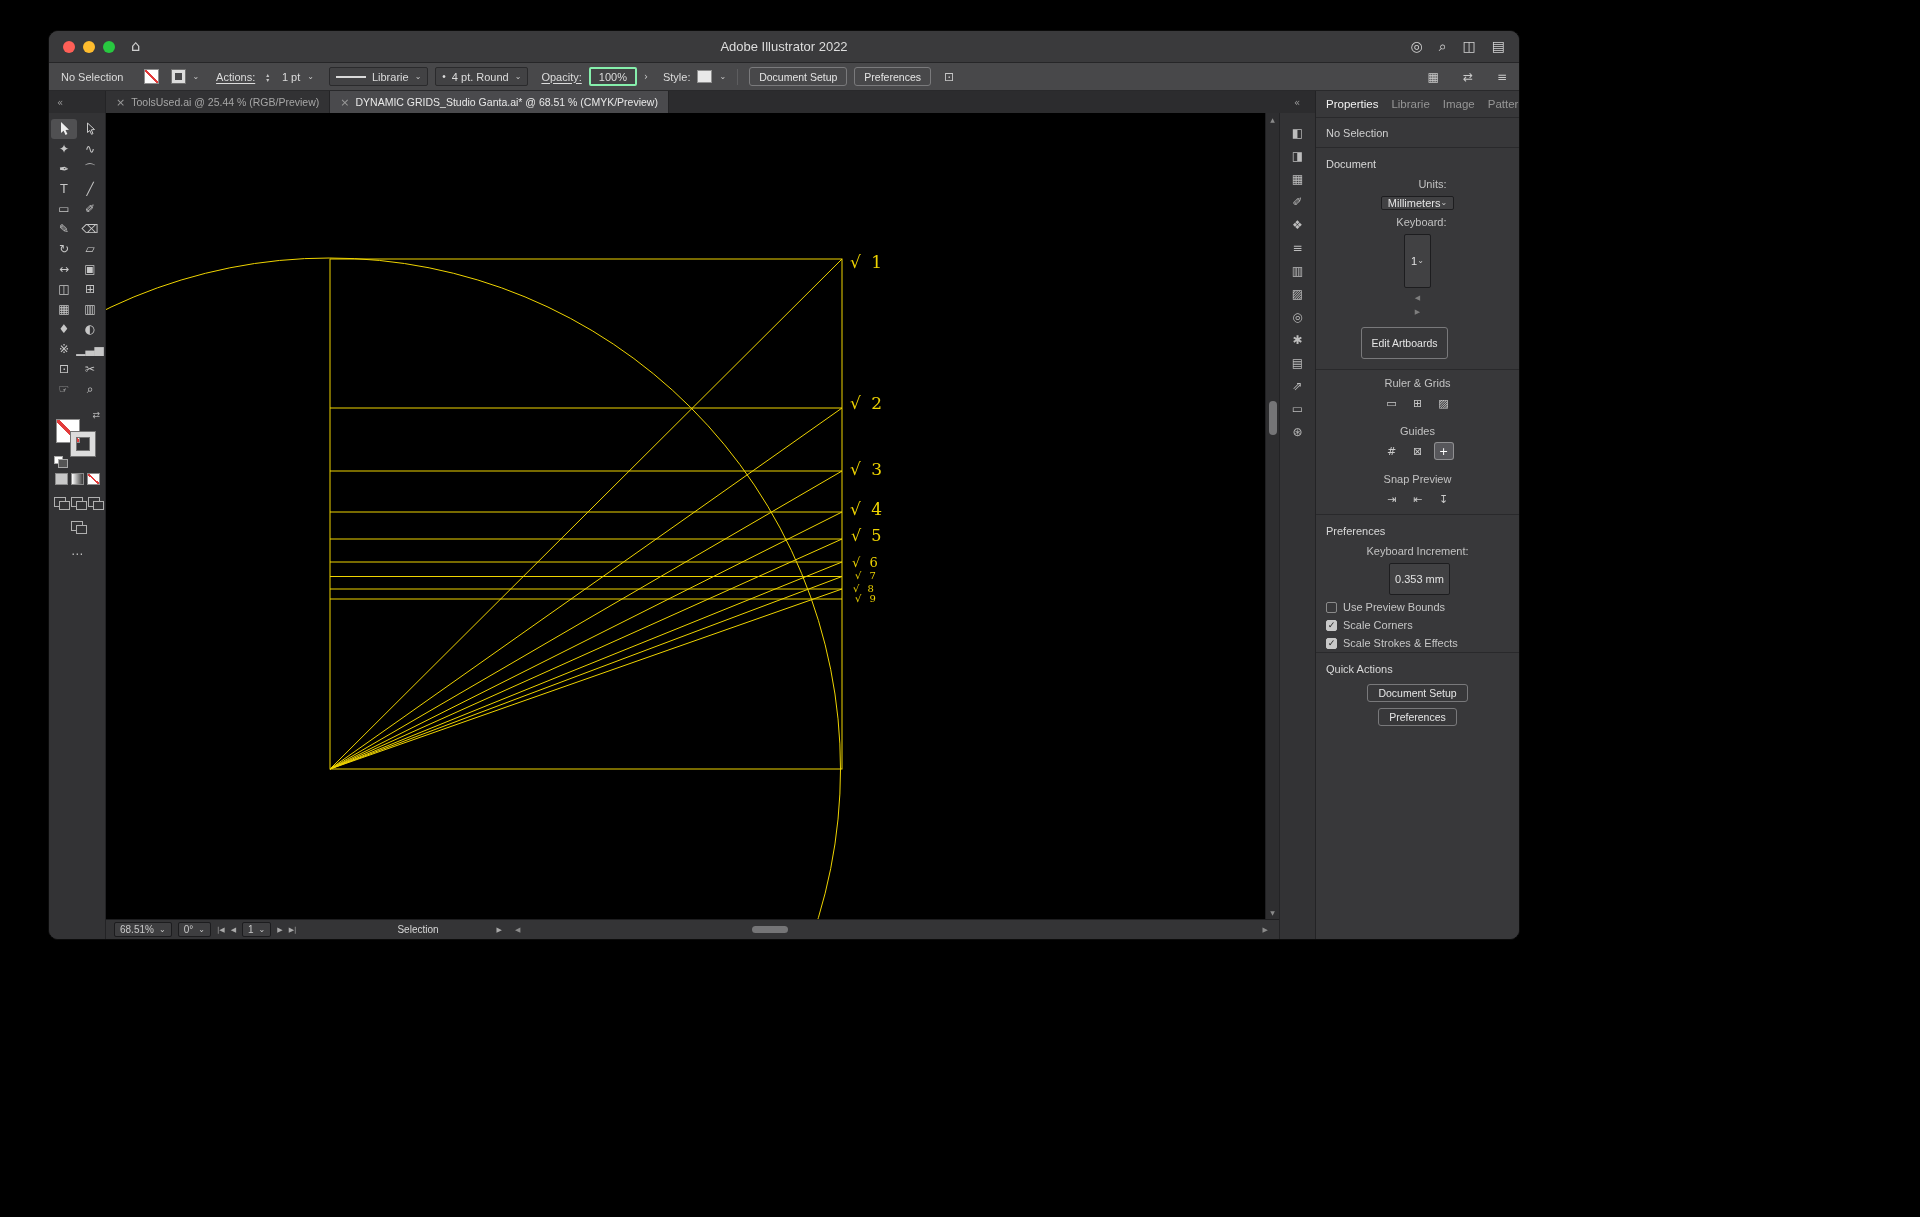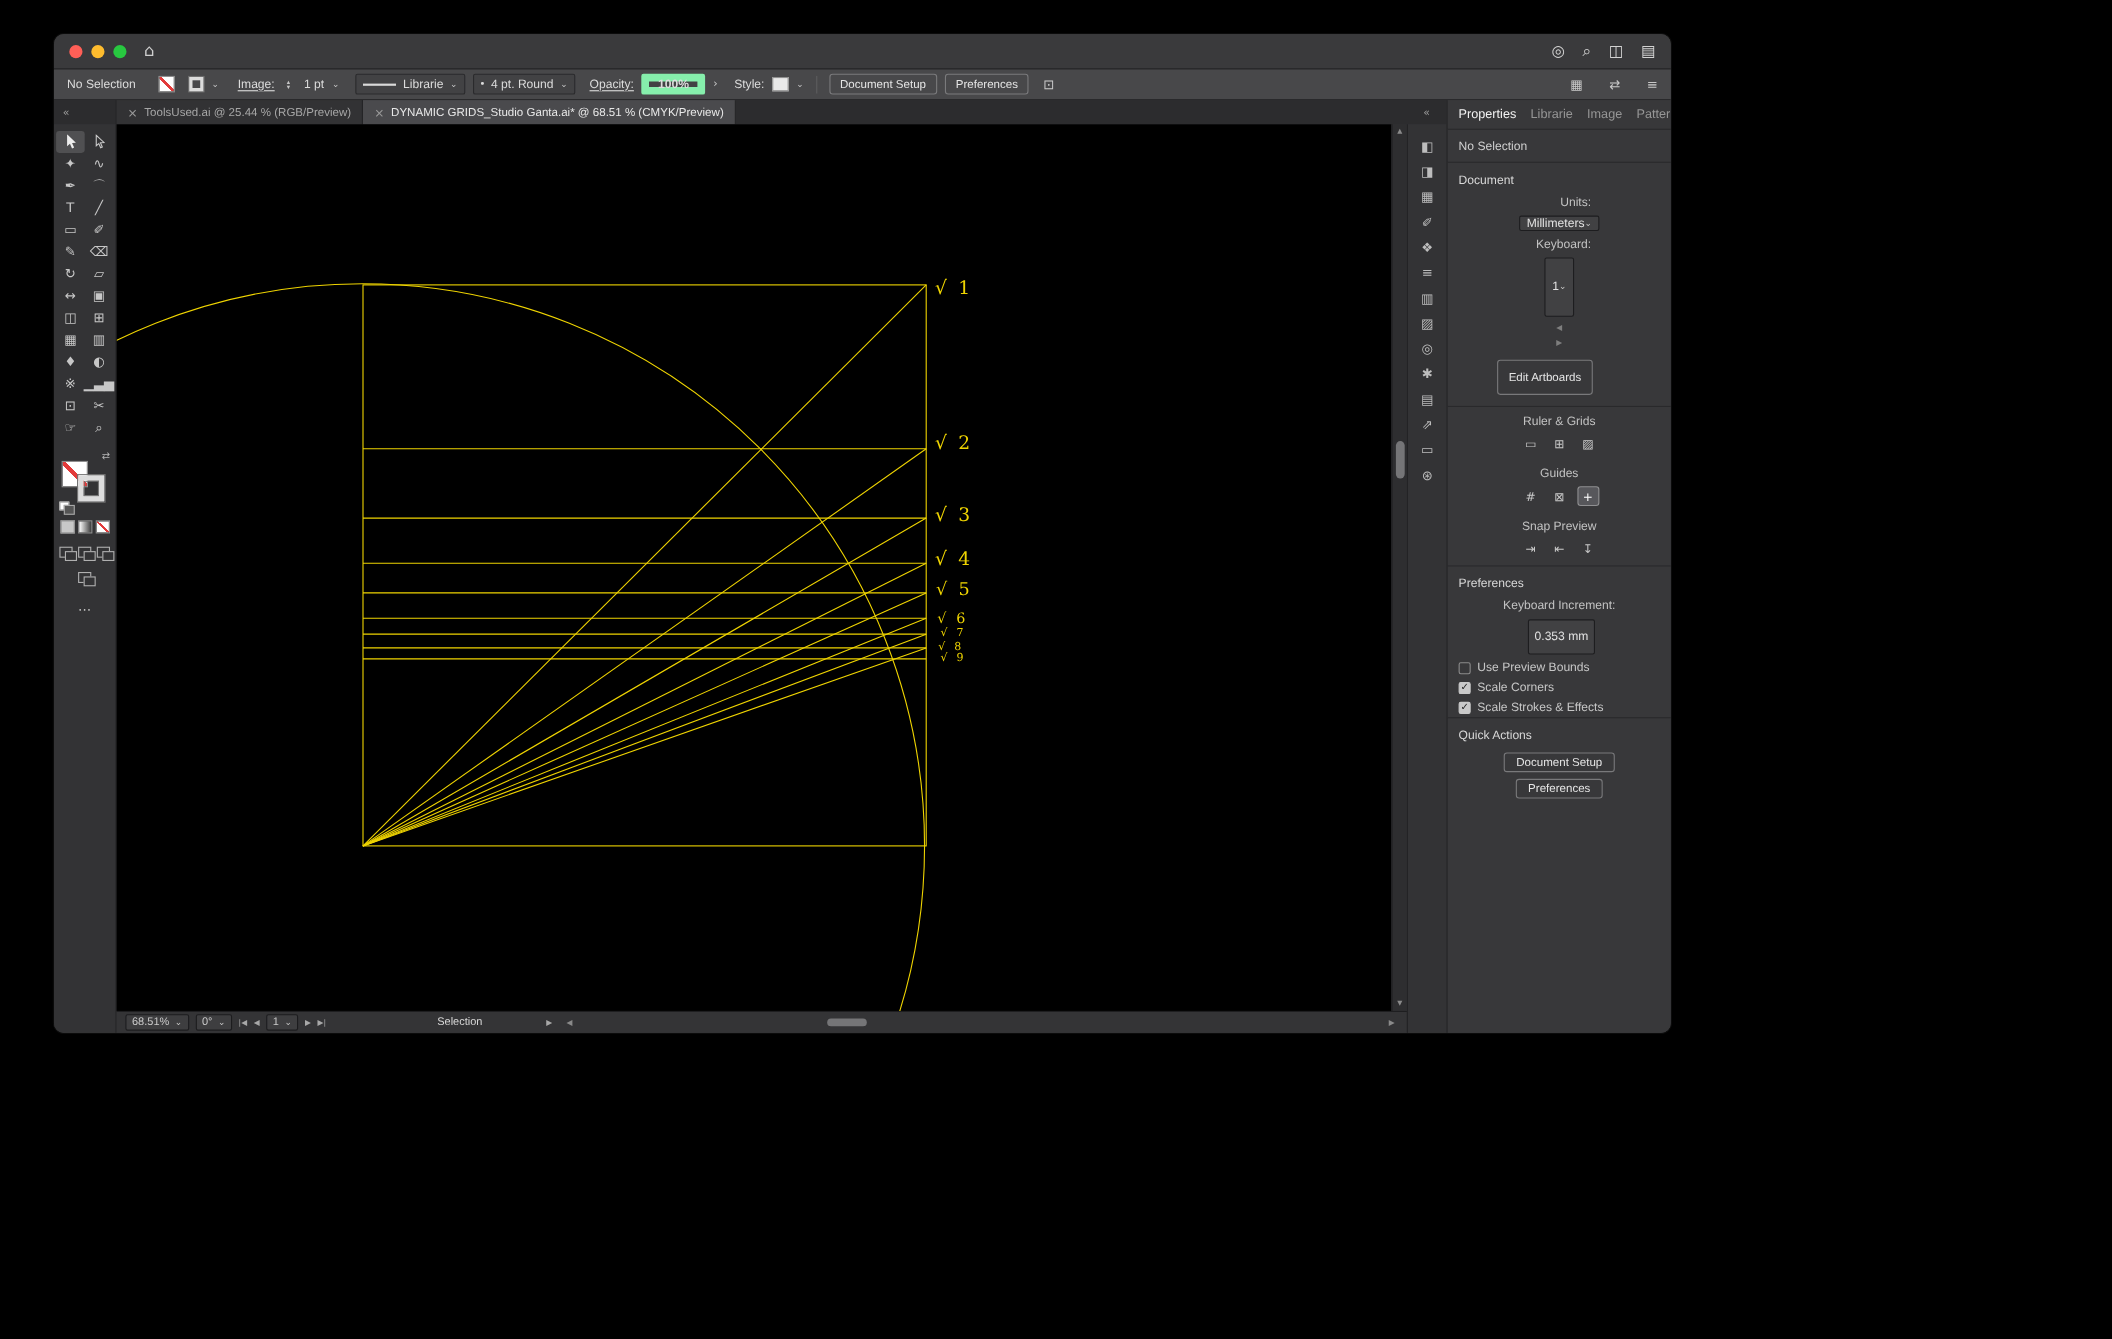--- a/index.html
+++ b/index.html
@@ -27,21 +27,21 @@
   .cb-stroke-swatch{width:13px;height:13px;border:3px solid #dcdcdc;box-shadow:0 0 0 1px #6f6f6f;display:inline-block;background:transparent;margin-left:6px;}
   .chev{display:inline-block;font-family:"DejaVu Sans",sans-serif;font-size:8px;color:#c9c9c9;line-height:1;}
   .chev::after{content:"⌄";}
   .cb-link{text-decoration:underline;text-underline-offset:2px;}
   .spinner{display:flex;flex-direction:column;gap:0;line-height:5px;font-size:6px;color:#c5c5c5;font-family:"DejaVu Sans",sans-serif;margin-left:4px;}
   .sp-up::after{content:"▴";}.sp-dn::after{content:"▾";}
   .cb-value{min-width:24px;text-align:right;}
   .cb-dd{display:flex;align-items:center;gap:6px;border:1px solid #2a2a2c;background:#424244;border-radius:2px;height:19px;padding:0 6px;}
   .cb-dd .line{width:30px;height:2px;background:#d9d9d9;display:inline-block;}
   .cb-dd .dot{font-size:10px;}
-  .cb-field{border:7px solid #86efac;background:#424244;border-radius:2px;height:19px;display:inline-flex;align-items:center;padding:0 8px;min-width:44px;font-weight:bold;}
+  .cb-field{border:2px solid #86efac;background:#424244;border-radius:2px;height:19px;display:inline-flex;align-items:center;padding:0 8px;min-width:44px;}
   .chev-r{font-size:10px;color:#c9c9c9;}
   .cb-style-swatch{width:15px;height:13px;background:#e9e9e9;border:1px solid #8f8f8f;display:inline-block;}
   .cb-sep{width:1px;height:16px;background:#5d5d5f;margin:0 4px;}
   .cb-btn{border:1px solid #7a7a7c;background:transparent;color:#e5e5e5;font-size:10.5px;border-radius:3px;padding:2px 9px;height:19px;font-family:inherit;}
   .cb-ico{font-size:12px;color:#c9c9c9;margin-left:6px;}
   .cb-right{margin-left:auto;display:flex;gap:18px;align-items:center;}
 
   
   .body-row{flex:1;display:flex;min-height:0;}
   .left-part{flex:1;display:flex;flex-direction:column;min-width:0;}
@@ -137,34 +137,35 @@
 
 <div class="window">
 
   <div class="titlebar">
     <div class="traffic">
       <span class="tl red"></span>
       <span class="tl yellow"></span>
       <span class="tl green"></span>
     </div>
     <span class="home glyph">⌂</span>
+    <div class="title">Adobe Illustrator 2022</div>
     <div class="tb-icons" id="titlebar-icons">
         <span class="tb-ico glyph">◎</span>
         <span class="tb-ico glyph">⌕</span>
         <span class="tb-ico glyph">◫</span>
         <span class="tb-ico glyph">▤</span>
       </div>
   </div>
 
   <div class="controlbar">
     <span>No Selection</span>
     <span class="cb-swatch none-swatch" style="margin-left:14px;"></span>
     <span class="cb-stroke-swatch"></span>
     <span class="chev"></span>
-    <span class="cb-link" style="margin-left:10px;">Image:</span>
+    <span class="cb-link" style="margin-left:10px;">Actions:</span>
     <span class="spinner">
         <span class="sp-up"></span>
         <span class="sp-dn"></span>
       </span>
     <span class="cb-value">1 pt</span>
     <span class="chev"></span>
     <div class="cb-dd" style="margin-left:8px;">
       <span class="line"></span>
       <span>Librarie</span>
       <span class="chev"></span>

